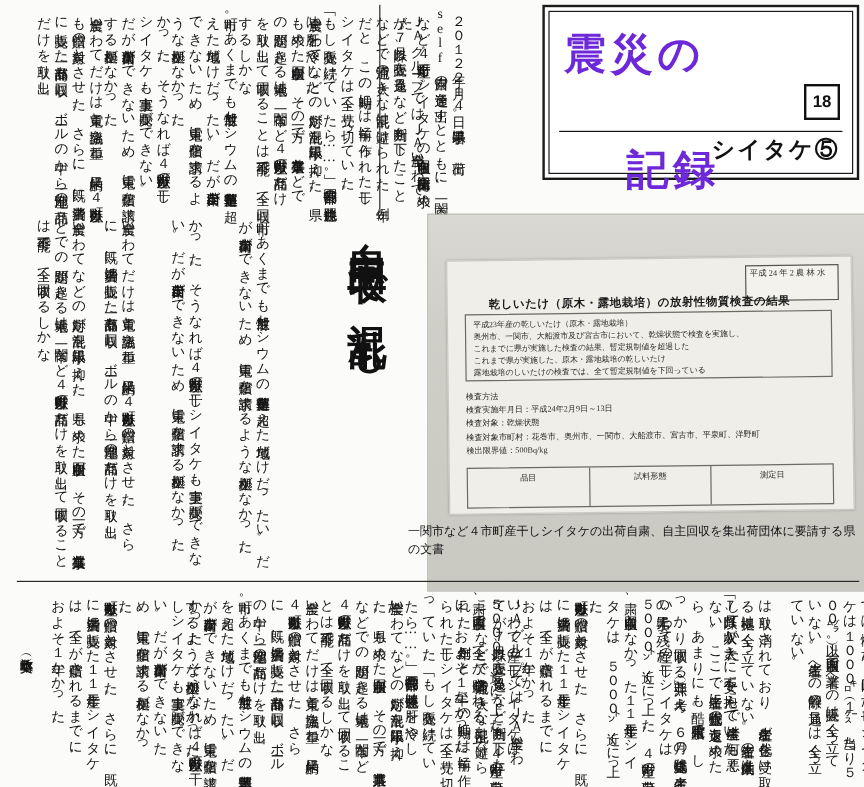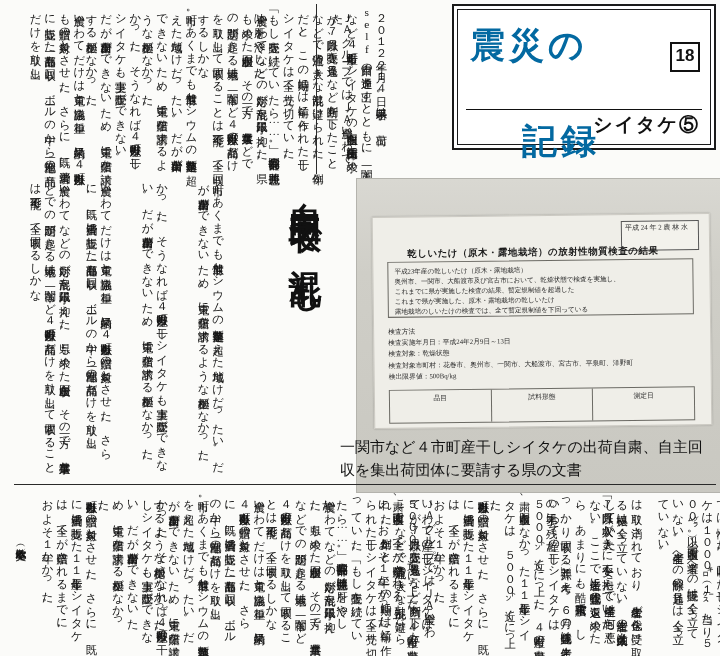--- a/index.html
+++ b/index.html
@@ -53,32 +53,32 @@
     top: 6px;
     width: 186px;
     height: 104px;
   }
   .mast-big1, .mast-big2 {
     position: absolute;
     font-family: "Liberation Serif", serif;
     font-weight: bold;
     font-size: 35px;
     letter-spacing: 4px;
-    color: #0369a1;
+    color: #6d28d9;
   }
   .mast-big1 { left: 6px; top: 10px; }
   .mast-big2 { left: 58px; top: 62px; margin-top: 44px; }
   .mast-num {
     position: absolute;
     right: 14px;
-    top: 36px;
+    top: 64px;
     width: 26px;
     height: 26px;
     border: 2px solid #111;
-    font-size: 17px;
+    font-size: 14px;
     font-weight: bold;
     text-align: center;
     line-height: 24px;
     font-family: "Liberation Sans", sans-serif;
   }
   .mast-sub {
     position: absolute;
     right: 14px;
     bottom: 10px;
     font-size: 19px;
@@ -239,21 +239,21 @@
     padding-top: 3px;
     color: #2a2a2a;
   }
   .doc-table .cell:last-child { border-right: none; }
 
   .caption {
     position: absolute;
     left: 340px;
     top: 436px;
     width: 376px;
-    font-size: 15px;
+    font-size: 10px;
     line-height: 1.5;
     color: #111;
   }
 
   
   .rule-h {
     position: absolute;
     background: #2a2a2a;
   }
   .rule-v {

